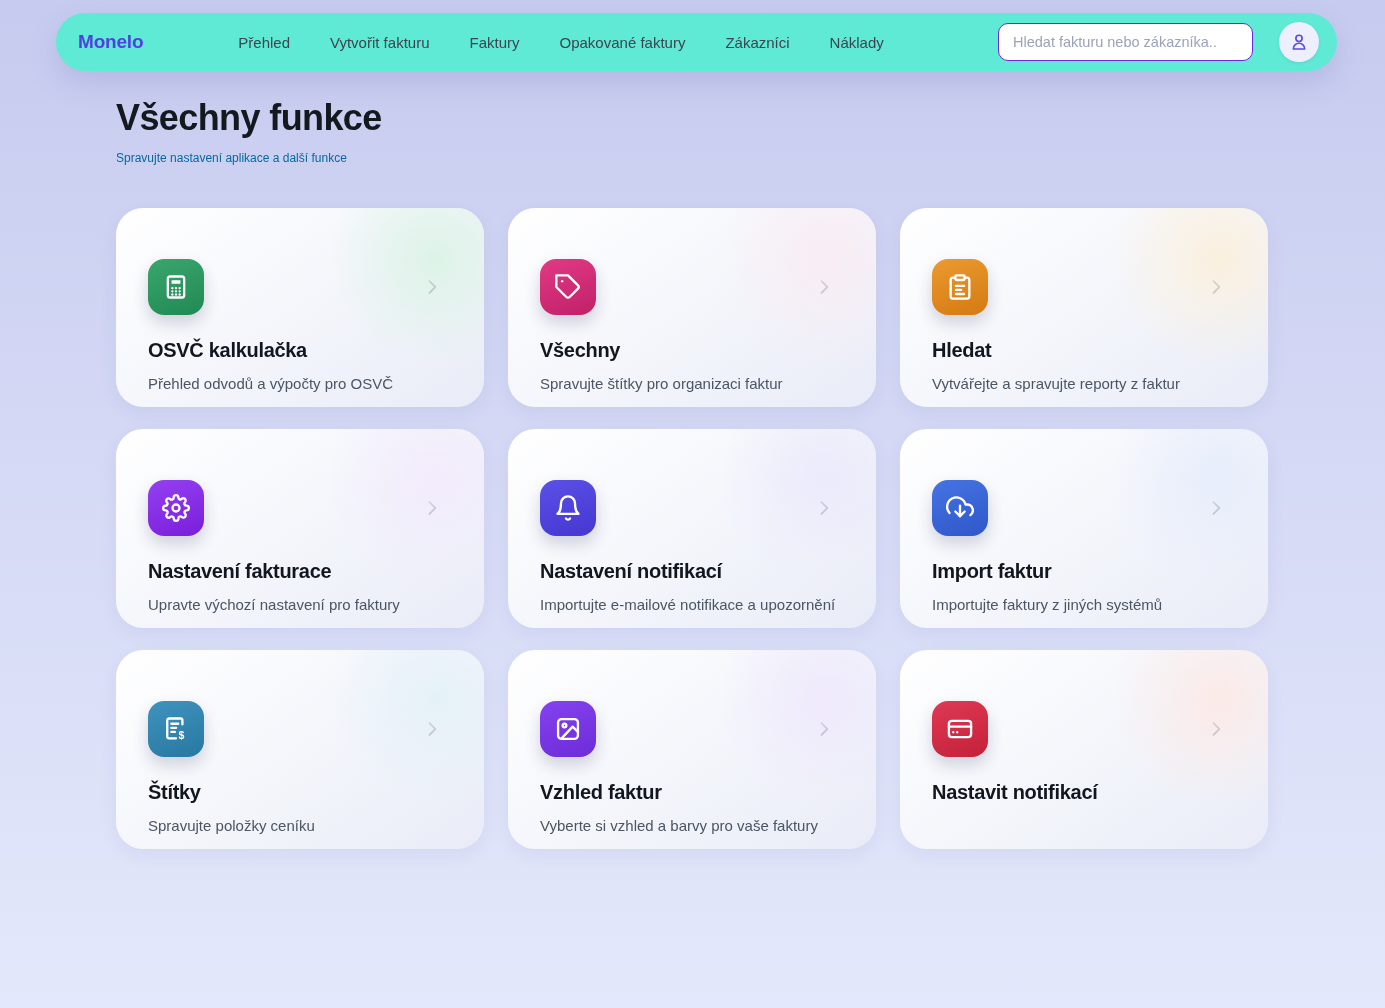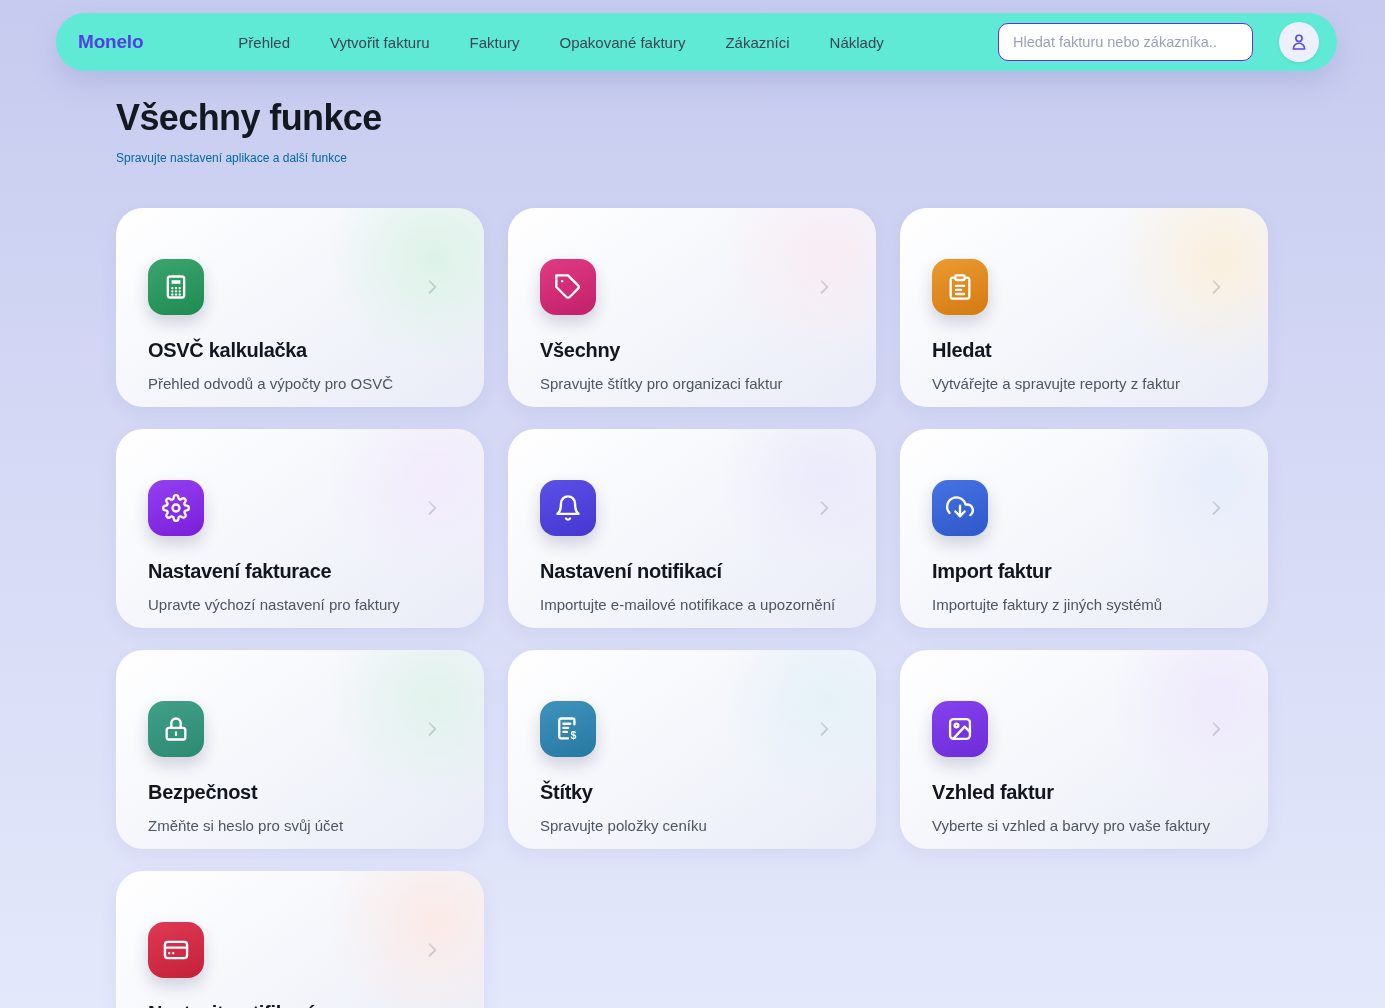--- a/index.html
+++ b/index.html
@@ -212,39 +212,20 @@
           </div>
           <div class="chevron">
             <svg viewBox="0 0 24 24" fill="none" stroke="#6d7582" stroke-width="2.2" stroke-linecap="round" stroke-linejoin="round">
               <polyline points="9 5 16 12 9 19"></polyline>
             </svg>
           </div>
         </div>
         <div class="card-title">Import faktur</div>
         <div class="card-desc">Importujte faktury z jiných systémů</div>
       </div>
-      <div class="card" style="--c1: #41a088; --c2: #2c8a71; --tint: #e1f2ec;">
-        <div class="blob"></div>
-        <div class="card-top">
-          <div class="card-icon">
-            <svg viewBox="0 0 24 24" fill="none" stroke="#fff" stroke-width="2" stroke-linecap="round" stroke-linejoin="round">
-              <rect x="4" y="11" width="16" height="10" rx="2"></rect>
-              <path d="M8 11V7a4 4 0 0 1 8 0v4"></path>
-              <line x1="12" y1="15" x2="12" y2="17"></line>
-            </svg>
-          </div>
-          <div class="chevron">
-            <svg viewBox="0 0 24 24" fill="none" stroke="#6d7582" stroke-width="2.2" stroke-linecap="round" stroke-linejoin="round">
-              <polyline points="9 5 16 12 9 19"></polyline>
-            </svg>
-          </div>
-        </div>
-        <div class="card-title">Bezpečnost</div>
-        <div class="card-desc">Změňte si heslo pro svůj účet</div>
-      </div>
       <div class="card" style="--c1: #3e93bd; --c2: #2878a1; --tint: #e5f1f8;">
         <div class="blob"></div>
         <div class="card-top">
           <div class="card-icon">
             <svg viewBox="0 0 24 24" fill="none" stroke="#fff" stroke-width="2" stroke-linecap="round" stroke-linejoin="round">
               <path d="M17.5 8V4.5A1.5 1.5 0 0 0 16 3H6a1.5 1.5 0 0 0-1.5 1.5v14A1.5 1.5 0 0 0 6 20h6"></path>
               <line x1="8" y1="7.5" x2="14" y2="7.5"></line>
               <line x1="8" y1="11" x2="12" y2="11"></line>
               <line x1="8" y1="14.5" x2="11" y2="14.5"></line>
               <text x="16.6" y="20.5" font-size="9" font-weight="bold" fill="#fff" stroke="none" text-anchor="middle" font-family="Liberation Sans, sans-serif">$</text>

